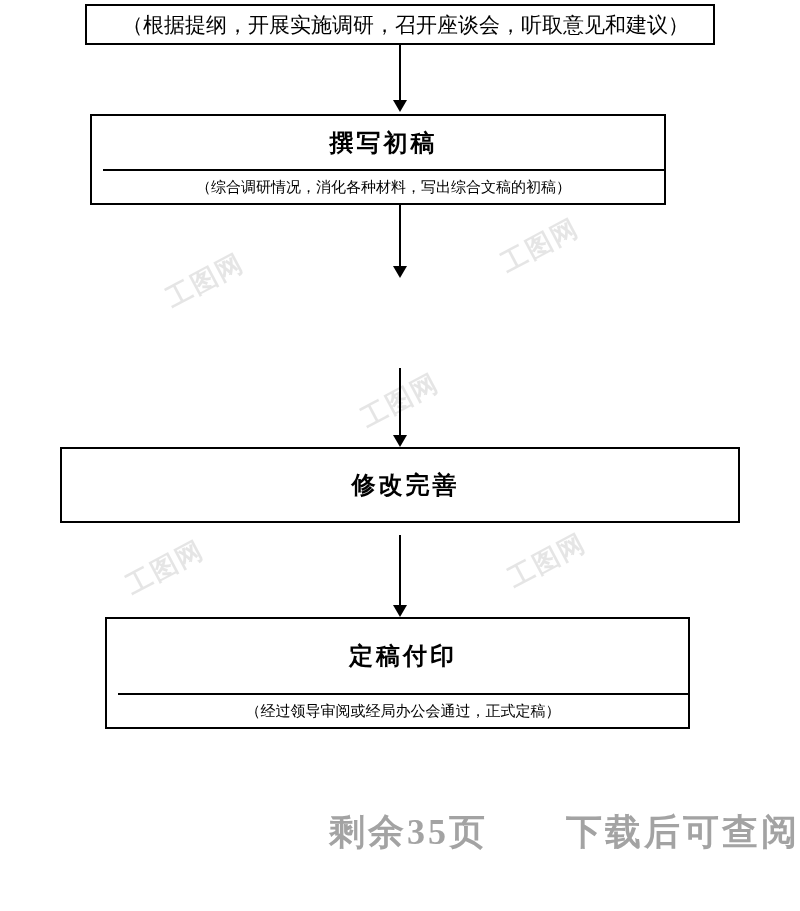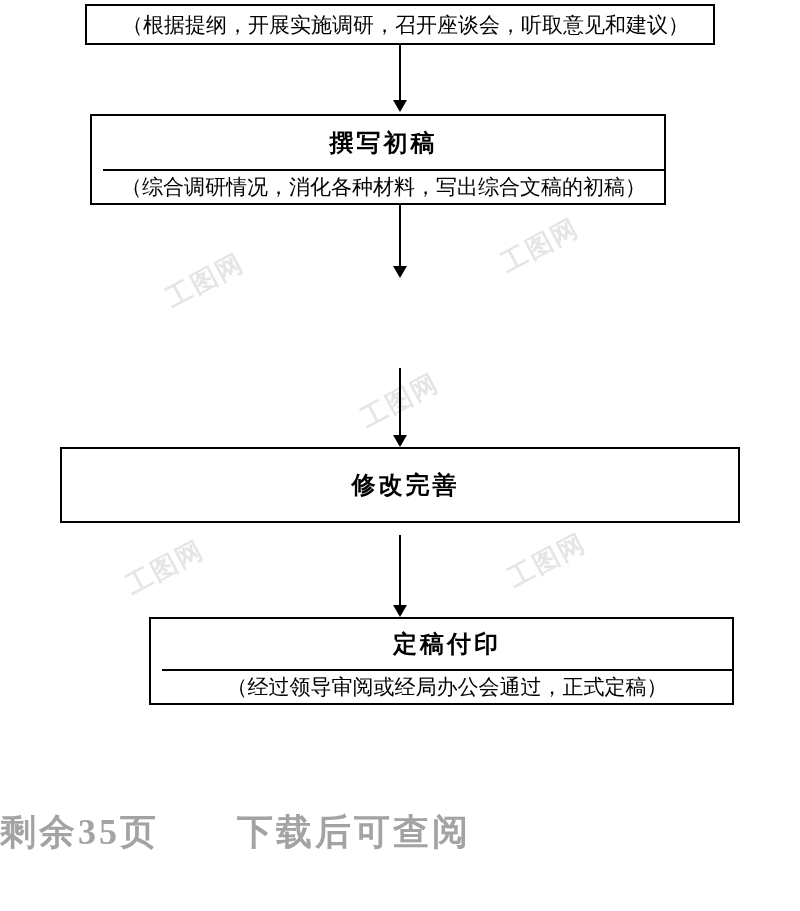--- a/index.html
+++ b/index.html
@@ -54,39 +54,39 @@
     font-size: 24px;
     letter-spacing: 3px;
     white-space: nowrap;
   }
   .flow-note {
     border-top: 2px solid #000;
     height: 34px;
     display: flex;
     align-items: center;
     justify-content: center;
-    font-size: 21px;
+    font-size: 15px;
     white-space: nowrap;
     overflow: hidden;
   }
   .flow-box.partial { flex-direction: row; align-items: center; justify-content: center; }
   .flow-box.partial .flow-note-only {
     width: 100%;
     display: flex;
     align-items: center;
     justify-content: center;
     font-size: 21px;
     white-space: nowrap;
   }
 
   .box-0 { left: 85px;  top: 4px;   width: 630px; height: 41px; }
   .box-1 { left: 90px;  top: 114px; width: 576px; height: 91px; }
   .box-2 { left: 126px; top: 278px; width: 549px; height: 90px; }
   .box-3 { left: 60px;  top: 447px; width: 680px; height: 76px; }
-  .box-4 { left: 105px; top: 617px; width: 585px; height: 88px; margin-left: 44px; }
+  .box-4 { left: 105px; top: 617px; width: 585px; height: 112px; }
 
   
   .arrow {
     position: absolute;
     width: 14px;
     display: flex;
     flex-direction: column;
     align-items: center;
   }
   .arrow-line { width: 2px; flex: 1; background: #000; }
@@ -99,21 +99,21 @@
   .arrow-1 { left: 393px; top: 45px;  height: 67px; }
   .arrow-2 { left: 393px; top: 205px; height: 73px; }
   .arrow-3 { left: 393px; top: 368px; height: 79px; }
   .arrow-4 { left: 393px; top: 535px; height: 82px; }
 
   
   .footer-notice {
     position: absolute;
     left: 0; top: 808px;
     width: 800px;
-    text-align: left;
+    text-align: right;
     font-size: 36px;
     font-weight: bold;
     color: #a3a3a3;
     letter-spacing: 3px;
     white-space: nowrap;
   }
 </style>
 </head>
 <body>
 

